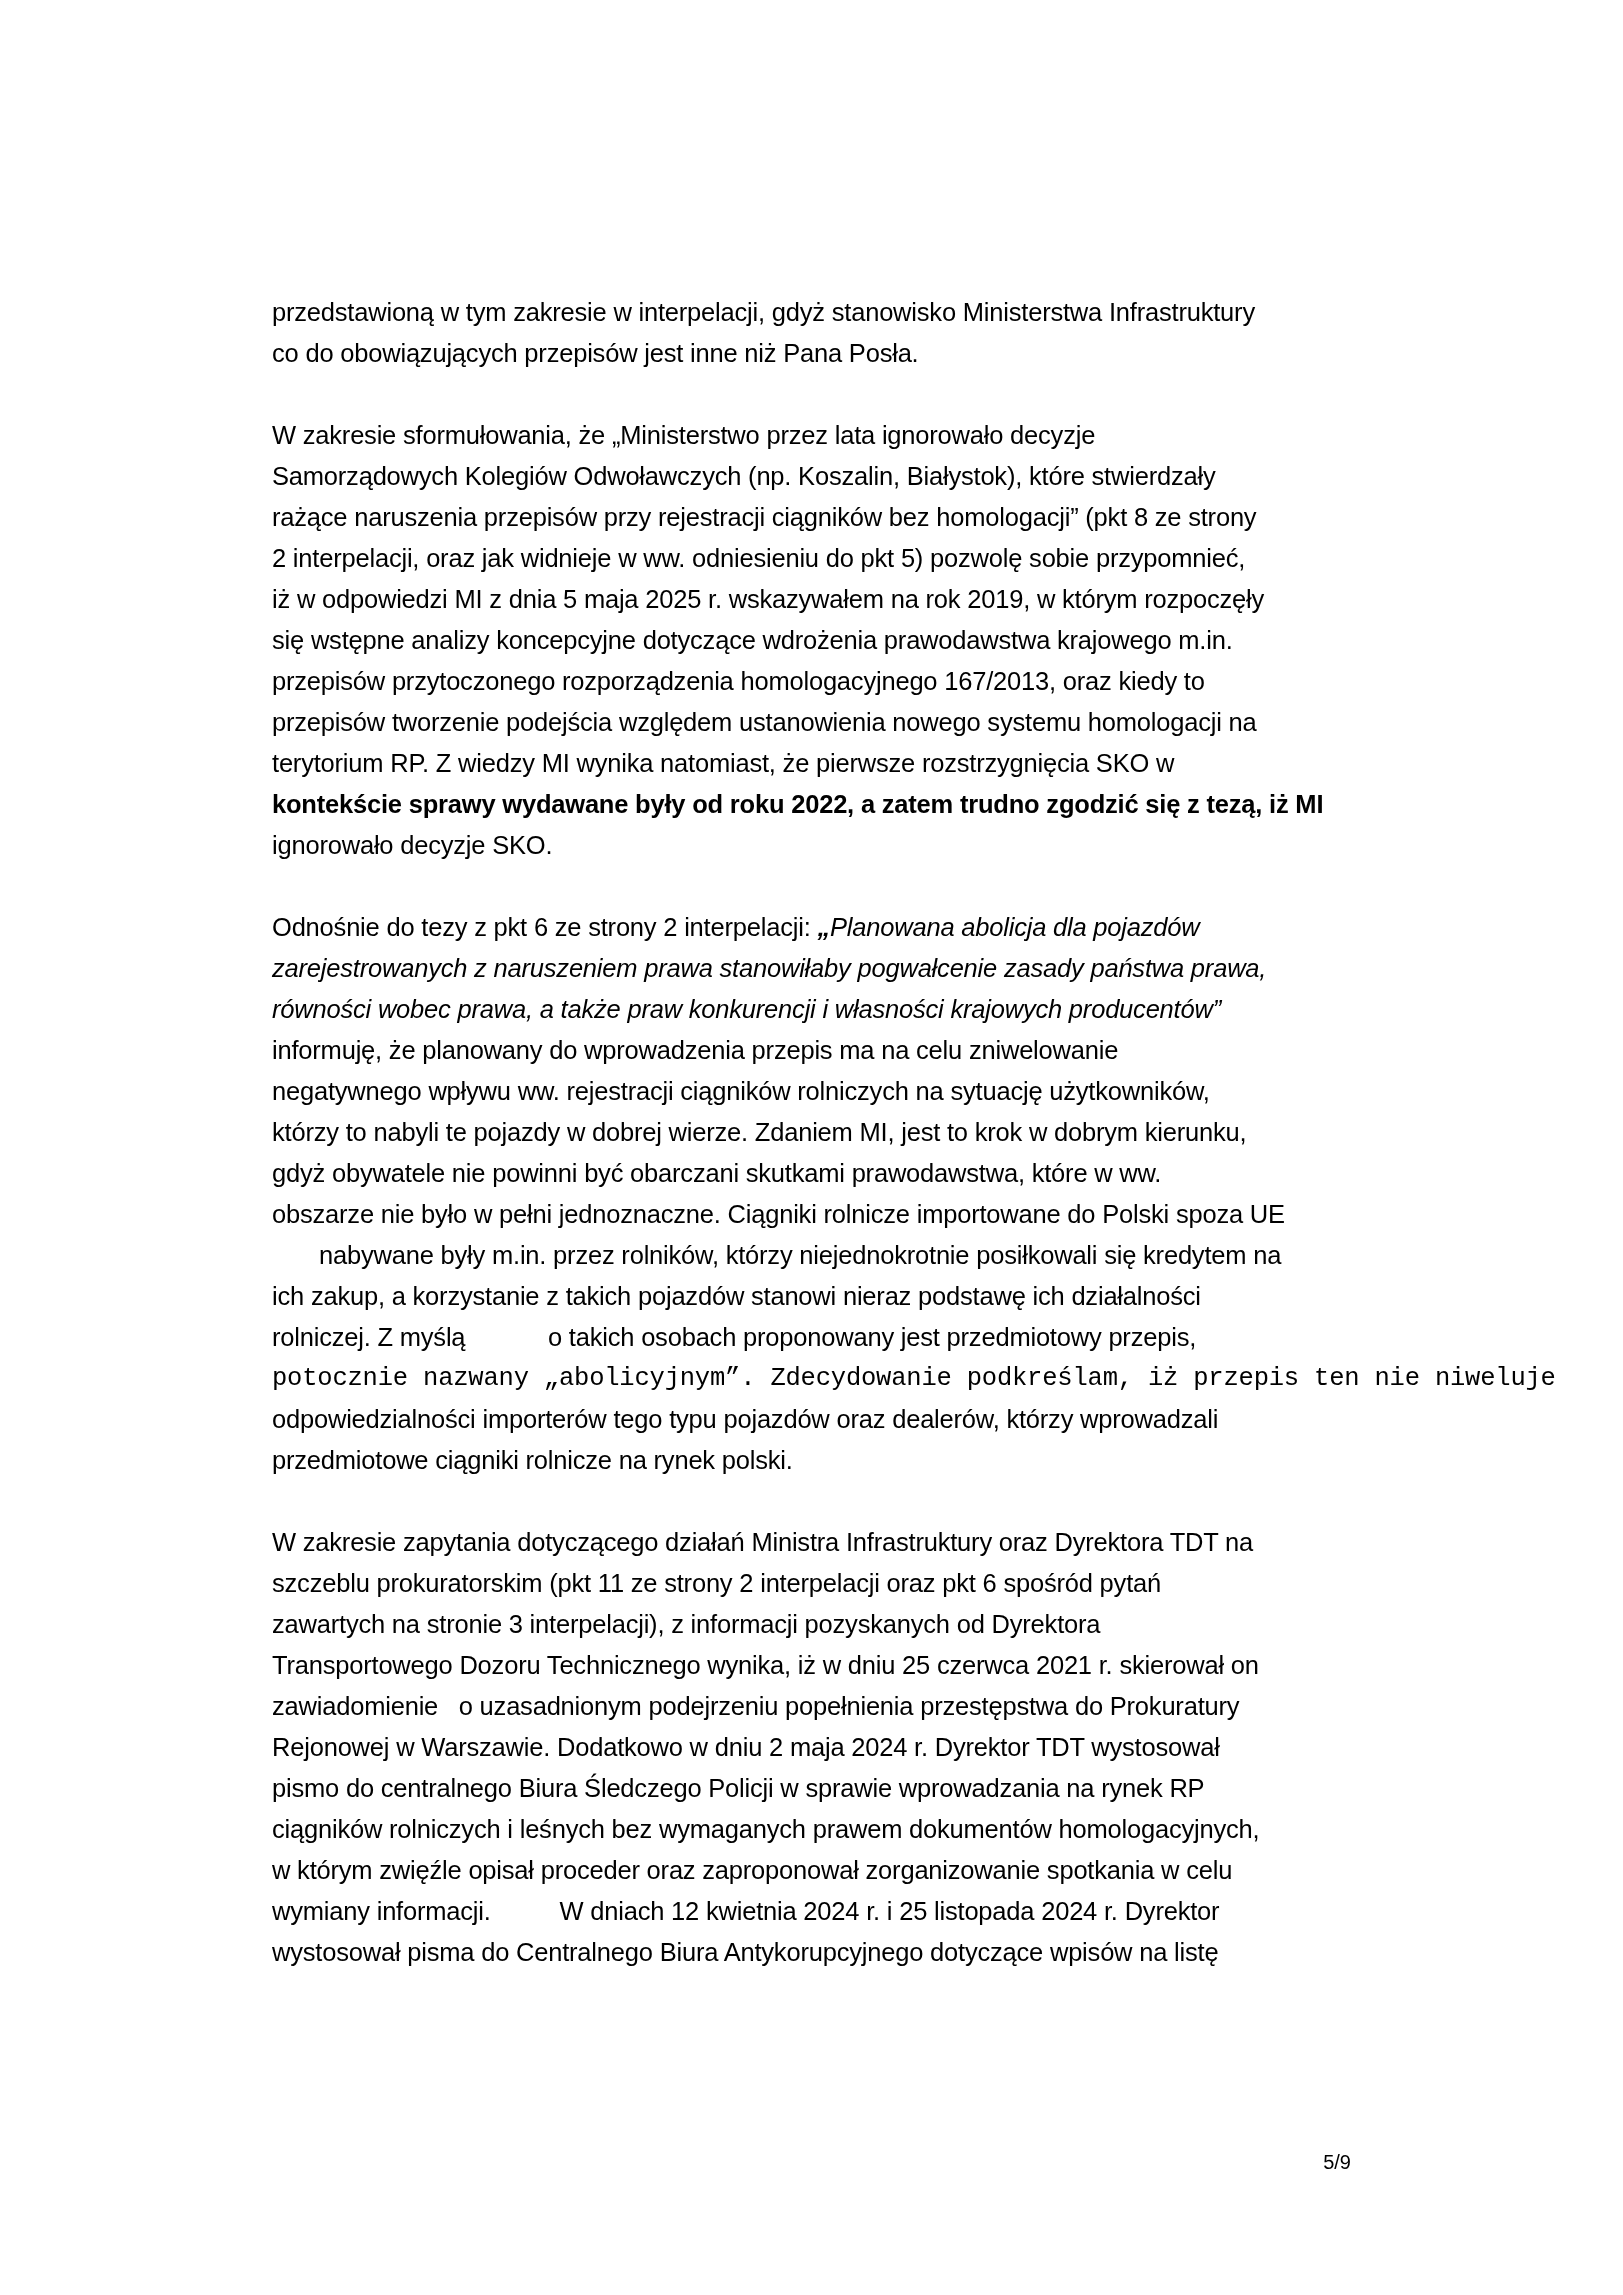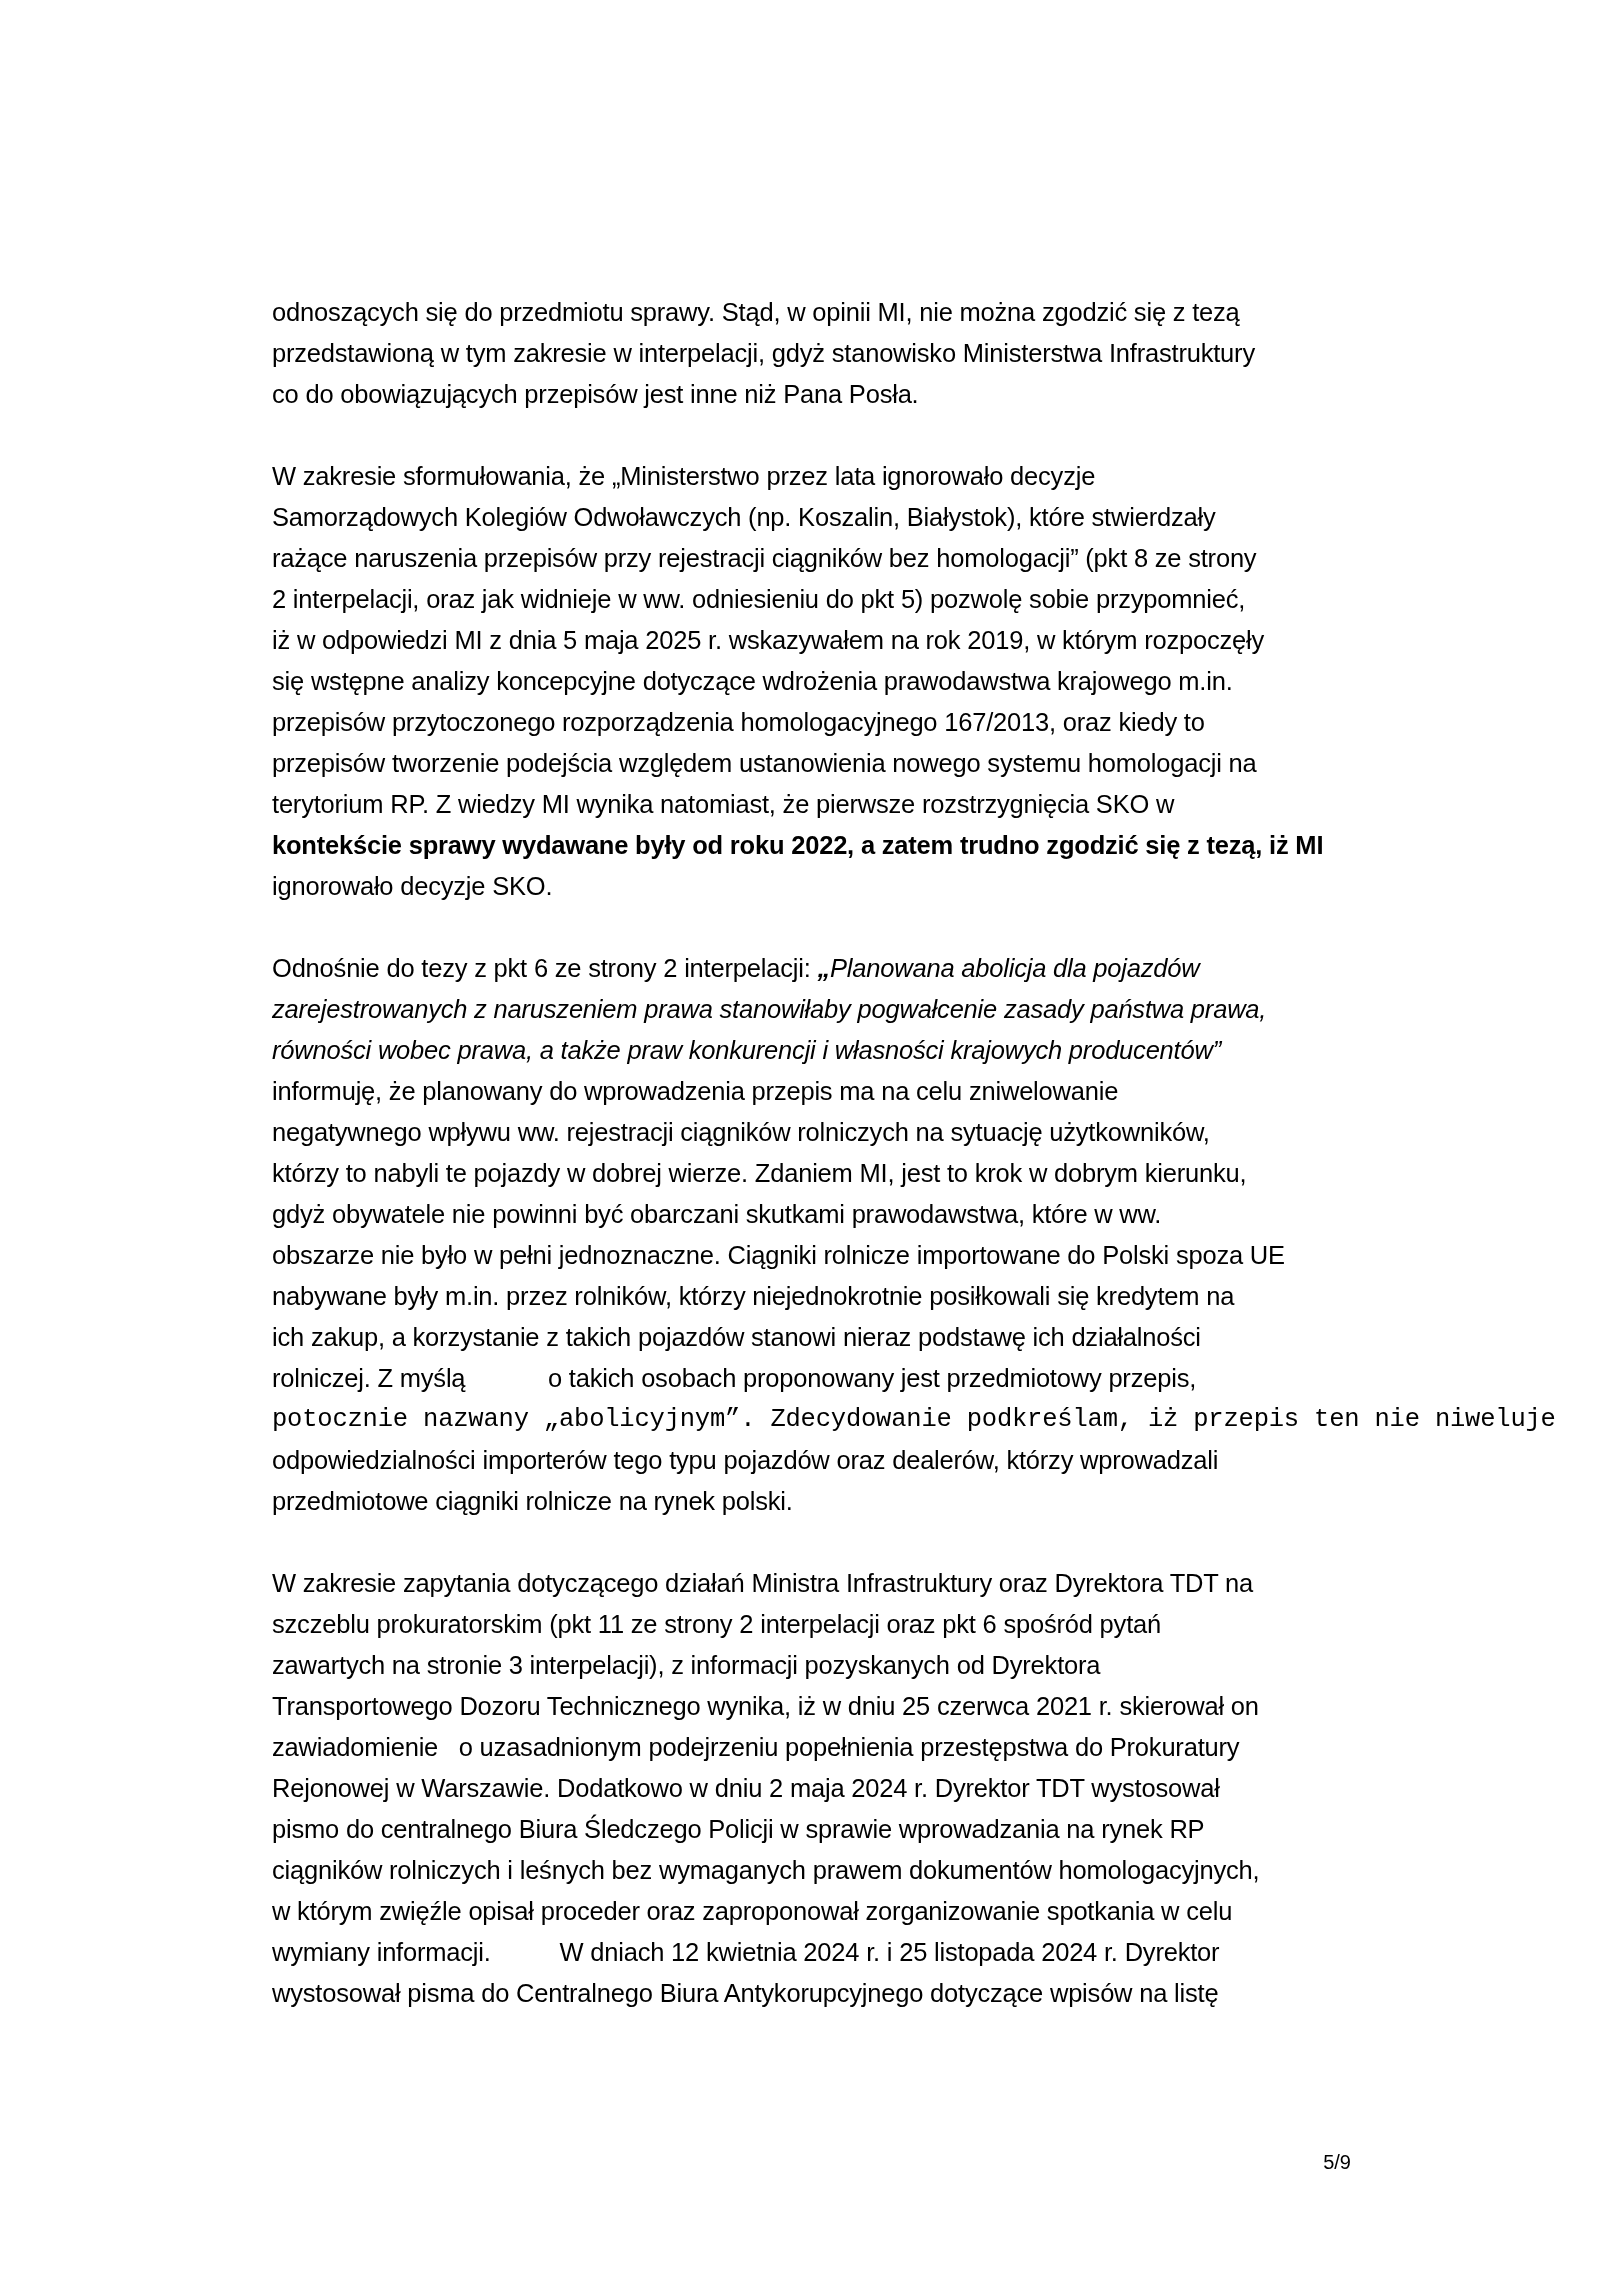--- a/index.html
+++ b/index.html
@@ -59,21 +59,20 @@
       font-family: "Liberation Sans", "DejaVu Sans", sans-serif;
     }
   </style>
 </head>
 <body>
 
 <div class="page">
   <div class="body-text">
 
     <div class="paragraph">
-      <div class="line" style="white-space: nowrap; text-align: left; text-align-last: left; word-spacing: 0px;"><span class="seg">odnoszących się do przedmiotu sprawy. Stąd, w opinii MI, nie można zgodzić się z tezą</span></div>
       <div class="line" style="white-space: nowrap; text-align: left; text-align-last: left; word-spacing: 0px;"><span class="seg">przedstawioną w tym zakresie w interpelacji, gdyż stanowisko Ministerstwa Infrastruktury</span></div>
       <div class="line last"><span class="seg">co do obowiązujących przepisów jest inne niż Pana Posła.</span></div>
     </div>
 
     <div class="paragraph">
       <div class="line" style="white-space: nowrap; text-align: left; text-align-last: left; word-spacing: 0px;"><span class="seg">W zakresie sformułowania, że „Ministerstwo przez lata ignorowało decyzje</span></div>
       <div class="line" style="white-space: nowrap; text-align: left; text-align-last: left; word-spacing: 0px;"><span class="seg">Samorządowych Kolegiów Odwoławczych (np. Koszalin, Białystok), które stwierdzały</span></div>
       <div class="line" style="white-space: nowrap; text-align: left; text-align-last: left; word-spacing: 0px;"><span class="seg">rażące naruszenia przepisów przy rejestracji ciągników bez homologacji” (pkt 8 ze strony</span></div>
       <div class="line" style="white-space: nowrap; text-align: left; text-align-last: left; word-spacing: 0px;"><span class="seg">2 interpelacji, oraz jak widnieje w ww. odniesieniu do pkt 5) pozwolę sobie przypomnieć,</span></div>
       <div class="line" style="white-space: nowrap; text-align: left; text-align-last: left; word-spacing: 0px;"><span class="seg">iż w odpowiedzi MI z dnia 5 maja 2025 r. wskazywałem na rok 2019, w którym rozpoczęły</span></div>
@@ -87,21 +86,21 @@
 
     <div class="paragraph">
       <div class="line" style="white-space: nowrap; text-align: left; text-align-last: left; word-spacing: 0px;"><span class="seg">Odnośnie do tezy z pkt 6 ze strony 2 interpelacji: </span><span class="seg bq">„</span><span class="seg it">Planowana abolicja dla pojazdów</span></div>
       <div class="line it" style="white-space: nowrap; text-align: left; text-align-last: left; word-spacing: 0px;"><span class="seg it">zarejestrowanych z naruszeniem prawa stanowiłaby pogwałcenie zasady państwa prawa,</span></div>
       <div class="line it" style="white-space: nowrap; text-align: left; text-align-last: left; word-spacing: 0px;"><span class="seg it">równości wobec prawa, a także praw konkurencji i własności krajowych producentów”</span></div>
       <div class="line" style="white-space: nowrap; text-align: left; text-align-last: left; word-spacing: 0px;"><span class="seg">informuję, że planowany do wprowadzenia przepis ma na celu zniwelowanie</span></div>
       <div class="line" style="white-space: nowrap; text-align: left; text-align-last: left; word-spacing: 0px;"><span class="seg">negatywnego wpływu ww. rejestracji ciągników rolniczych na sytuację użytkowników,</span></div>
       <div class="line" style="white-space: nowrap; text-align: left; text-align-last: left; word-spacing: 0px;"><span class="seg">którzy to nabyli te pojazdy w dobrej wierze. Zdaniem MI, jest to krok w dobrym kierunku,</span></div>
       <div class="line" style="white-space: nowrap; text-align: left; text-align-last: left; word-spacing: 0px;"><span class="seg">gdyż obywatele nie powinni być obarczani skutkami prawodawstwa, które w ww.</span></div>
       <div class="line" style="white-space: nowrap; text-align: left; text-align-last: left; word-spacing: 0px;"><span class="seg">obszarze nie było w pełni jednoznaczne. Ciągniki rolnicze importowane do Polski spoza UE</span></div>
-      <div class="line" style="white-space: nowrap; text-align: center; text-align-last: left; word-spacing: 0px;"><span class="seg">nabywane były m.in. przez rolników, którzy niejednokrotnie posiłkowali się kredytem na</span></div>
+      <div class="line" style="white-space: nowrap; text-align: center; text-align-last: left; word-spacing: 0px; margin-left: 47px;"><span class="seg">nabywane były m.in. przez rolników, którzy niejednokrotnie posiłkowali się kredytem na</span></div>
       <div class="line" style="white-space: nowrap; text-align: left; text-align-last: left; word-spacing: 0px;"><span class="seg">ich zakup, a korzystanie z takich pojazdów stanowi nieraz podstawę ich działalności</span></div>
       <div class="line" style="white-space: nowrap; text-align: left; text-align-last: left; word-spacing: 0px;"><span class="seg">rolniczej. Z myślą            o takich osobach proponowany jest przedmiotowy przepis,</span></div>
       <div class="line" style="white-space: nowrap; text-align: left; text-align-last: left; word-spacing: 0px; font-family: Liberation Mono, monospace;"><span class="seg">potocznie nazwany „abolicyjnym”. Zdecydowanie podkreślam, iż przepis ten nie niweluje</span></div>
       <div class="line" style="white-space: nowrap; text-align: left; text-align-last: left; word-spacing: 0px;"><span class="seg">odpowiedzialności importerów tego typu pojazdów oraz dealerów, którzy wprowadzali</span></div>
       <div class="line last"><span class="seg">przedmiotowe ciągniki rolnicze na rynek polski.</span></div>
     </div>
 
     <div class="paragraph">
       <div class="line" style="white-space: nowrap; text-align: left; text-align-last: left; word-spacing: 0px;"><span class="seg">W zakresie zapytania dotyczącego działań Ministra Infrastruktury oraz Dyrektora TDT na</span></div>
       <div class="line" style="white-space: nowrap; text-align: left; text-align-last: left; word-spacing: 0px;"><span class="seg">szczeblu prokuratorskim (pkt 11 ze strony 2 interpelacji oraz pkt 6 spośród pytań</span></div>

